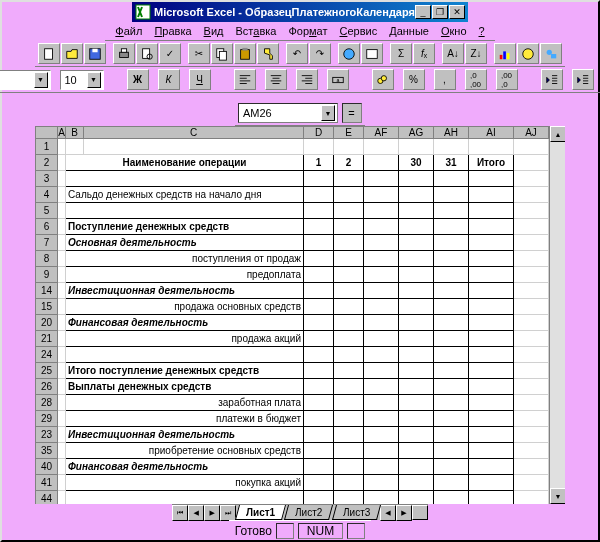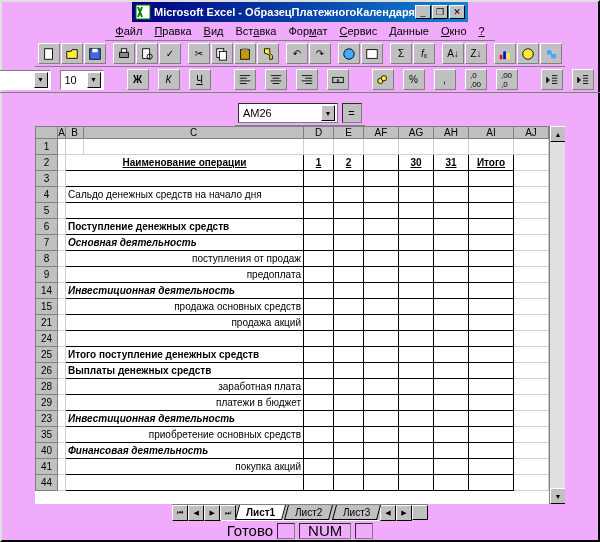--- a/index.html
+++ b/index.html
@@ -26,35 +26,35 @@
 .grid-container { flex: 1; background: #fff; position: relative; overflow: hidden; display: flex; }
 .grid-main { flex: 1; overflow: auto; }
 table.sheet { border-collapse: collapse; font-size: 10px; }
 .colhead th, .rowhead { background: #c0c0c0; border: 1px solid #808080; font-weight: normal; text-align: center; padding: 0; font-size: 10px; color: #000; }
 .rowhead { width: 22px; min-width: 22px; height: 16px; }
 .corner { width: 22px; background: #c0c0c0; border: 1px solid #808080; }
 td.cell { border: 1px solid #d0d0d0; padding: 0 2px; height: 16px; font-size: 10px; white-space: nowrap; overflow: hidden; }
 td.b { border: 1px solid #000; }
 td.bold { font-weight: bold; }
 td.italic { font-style: italic; }
-td.center { text-align: center; text-decoration: underline; }
+td.center { text-align: center; }
 td.right { text-align: right; }
 .scroll-v { width: 16px; background: #c0c0c0; border-left: 1px solid #808080; display: flex; flex-direction: column; }
 .scroll-v .sbtn, .scroll-h .sbtn { width: 16px; height: 16px; background: #c0c0c0; border: 1px solid; border-color: #fff #000 #000 #fff; font-size: 7px; display: flex; align-items: center; justify-content: center; }
 .scroll-v .strack { flex: 1; background: repeating-conic-gradient(#c0c0c0 0% 25%, #fff 0% 50%) 50% / 2px 2px; }
 .scroll-h-row { display: flex; height: 16px; border-top: 1px solid #808080; background: #c0c0c0; }
 .tabs-area { display: flex; align-items: center; }
 .tabnav { width: 16px; height: 16px; background: #c0c0c0; border: 1px solid; border-color: #fff #000 #000 #fff; font-size: 7px; display: flex; align-items: center; justify-content: center; cursor: pointer; }
 .sheet-tab { background: #fff; border: 1px solid #000; border-top: none; padding: 0 8px; font-size: 10px; height: 15px; line-height: 15px; cursor: pointer; transform: skewX(-15deg); margin: 0 1px; }
 .sheet-tab span { display: inline-block; transform: skewX(15deg); }
 .sheet-tab.active { font-weight: bold; background: #fff; }
 .sheet-tab.inactive { background: #c0c0c0; }
 .scroll-h { flex: 1; display: flex; }
 .scroll-h .strack { flex: 1; background: repeating-conic-gradient(#c0c0c0 0% 25%, #fff 0% 50%) 50% / 2px 2px; }
-.statusbar { border-top: 1px solid #fff; padding: 2px 6px; display: flex; font-size: 15px; height: 20px; align-items: center; }
+.statusbar { border-top: 1px solid #fff; padding: 2px 6px; display: flex; font-size: 12px; height: 20px; align-items: center; }
 .statusbar .panel { border: 1px inset #808080; padding: 0 8px; height: 16px; line-height: 14px; margin-left: 4px; }
 .statusbar .filler { flex: 1; }
 </style>
 </head>
 <body>
 
 <div class="window">
 
   <div class="titlebar">
     <span class="appicon">
@@ -415,20 +415,32 @@
               <td class="cell b right" colspan="2">продажа основных средств</td>
               <td class="cell b"></td>
               <td class="cell b"></td>
               <td class="cell b"></td>
               <td class="cell b"></td>
               <td class="cell b"></td>
               <td class="cell b"></td>
               <td class="cell"></td>
             </tr>
         <tr>
+              <th class="rowhead">20</th>
+              <td class="cell"></td>
+              <td class="cell b bold italic" colspan="2">Финансовая деятельность</td>
+              <td class="cell b"></td>
+              <td class="cell b"></td>
+              <td class="cell b"></td>
+              <td class="cell b"></td>
+              <td class="cell b"></td>
+              <td class="cell b"></td>
+              <td class="cell"></td>
+            </tr>
+        <tr>
               <th class="rowhead">21</th>
               <td class="cell"></td>
               <td class="cell b right" colspan="2">продажа акций</td>
               <td class="cell b"></td>
               <td class="cell b"></td>
               <td class="cell b"></td>
               <td class="cell b"></td>
               <td class="cell b"></td>
               <td class="cell b"></td>
               <td class="cell"></td>

